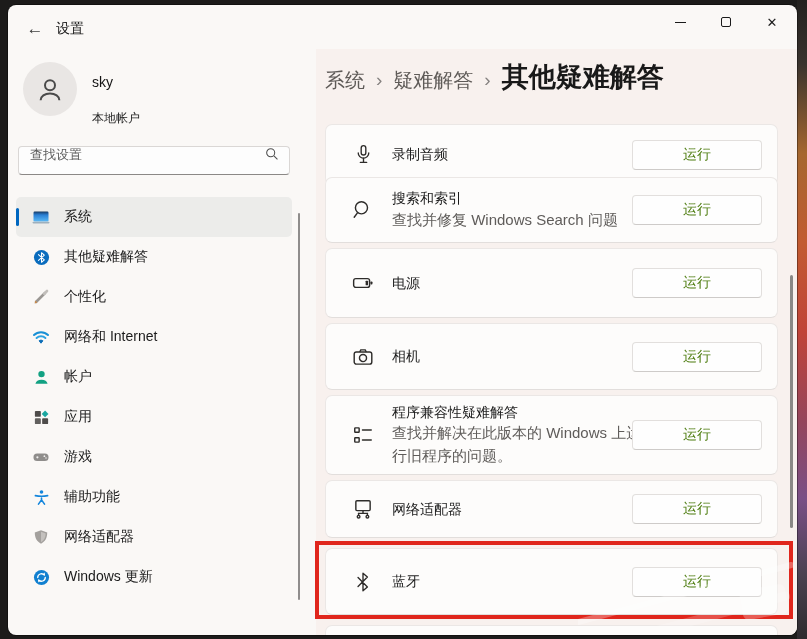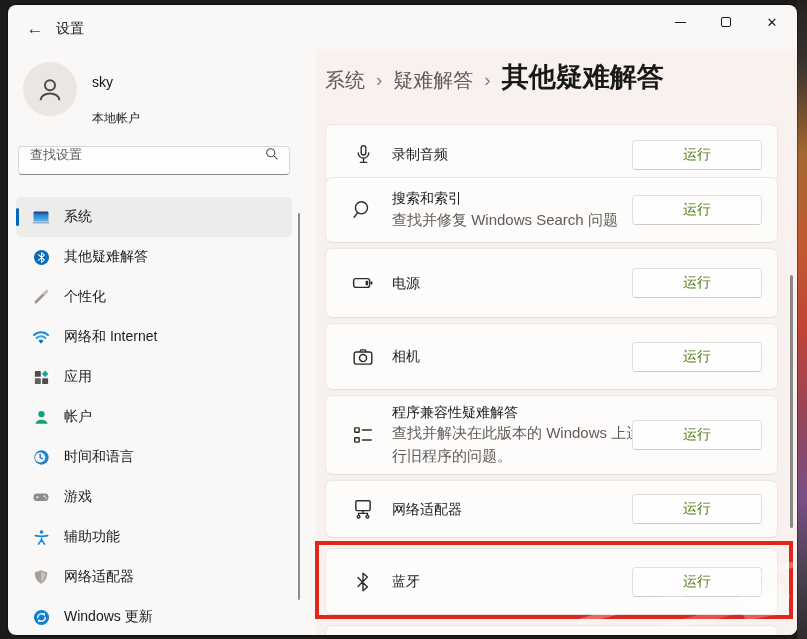--- a/index.html
+++ b/index.html
@@ -192,49 +192,37 @@
               <path d="M4.6 10 a6.5 6.5 0 0 1 8.8 0" stroke="#2ba2e2" stroke-width="2" stroke-linecap="round"></path>
               <path d="M7.1 12.8 a3 3 0 0 1 3.8 0 L9 15.2 Z" fill="#0d6fb8" stroke="#0d6fb8" stroke-width="1"></path>
             </svg>
         </span>
         <span class="nav-label">网络和 Internet</span>
       </div>
       <div class="nav-item">
 
         <span class="nav-icon">
           <svg width="17" height="17" viewBox="0 0 18 18">
+              <circle cx="9" cy="5.4" r="3.4" fill="#12a182"></circle>
+              <path d="M2.6 15.5 a6.5 4.9 0 0 1 12.8 0 Z" fill="#12a182"></path>
+            </svg>
+        </span>
+        <span class="nav-label">帐户</span>
+      </div>
+      <div class="nav-item">
+
+        <span class="nav-icon">
+          <svg width="17" height="17" viewBox="0 0 18 18">
               <rect x="2" y="2" width="6.3" height="6.3" rx="1" fill="#4e4c4a"></rect>
               <rect x="2" y="9.7" width="6.3" height="6.3" rx="1" fill="#62605e"></rect>
               <rect x="9.7" y="9.7" width="6.3" height="6.3" rx="1" fill="#4e4c4a"></rect>
               <path d="M12.8 1.6 L16.4 5.2 L12.8 8.8 L9.2 5.2 Z" fill="#1aa7a0"></path>
             </svg>
         </span>
         <span class="nav-label">应用</span>
-      </div>
-      <div class="nav-item">
-
-        <span class="nav-icon">
-          <svg width="17" height="17" viewBox="0 0 18 18">
-              <circle cx="9" cy="5.4" r="3.4" fill="#12a182"></circle>
-              <path d="M2.6 15.5 a6.5 4.9 0 0 1 12.8 0 Z" fill="#12a182"></path>
-            </svg>
-        </span>
-        <span class="nav-label">帐户</span>
-      </div>
-      <div class="nav-item">
-
-        <span class="nav-icon">
-          <svg width="17" height="17" viewBox="0 0 18 18">
-              <circle cx="9" cy="9" r="7.6" fill="#1f84cf"></circle>
-              <circle cx="7.6" cy="9" r="5.4" fill="#f2f6fa"></circle>
-              <line x1="7.6" y1="9" x2="7.6" y2="5.6" stroke="#1f5e94" stroke-width="1.2" stroke-linecap="round"></line>
-              <line x1="7.6" y1="9" x2="10" y2="10.4" stroke="#1f5e94" stroke-width="1.2" stroke-linecap="round"></line>
-            </svg>
-        </span>
-        <span class="nav-label">时间和语言</span>
       </div>
       <div class="nav-item">
 
         <span class="nav-icon">
           <svg width="18" height="18" viewBox="0 0 18 18">
               <rect x="1.5" y="5.5" width="15" height="7.6" rx="3.6" fill="#8f8d8b"></rect>
               <circle cx="5.4" cy="9.3" r="1.1" fill="#f0efee"></circle>
               <circle cx="12.4" cy="8.2" r=".9" fill="#f0efee"></circle>
               <circle cx="14" cy="10" r=".9" fill="#c9c7c5"></circle>
             </svg>

